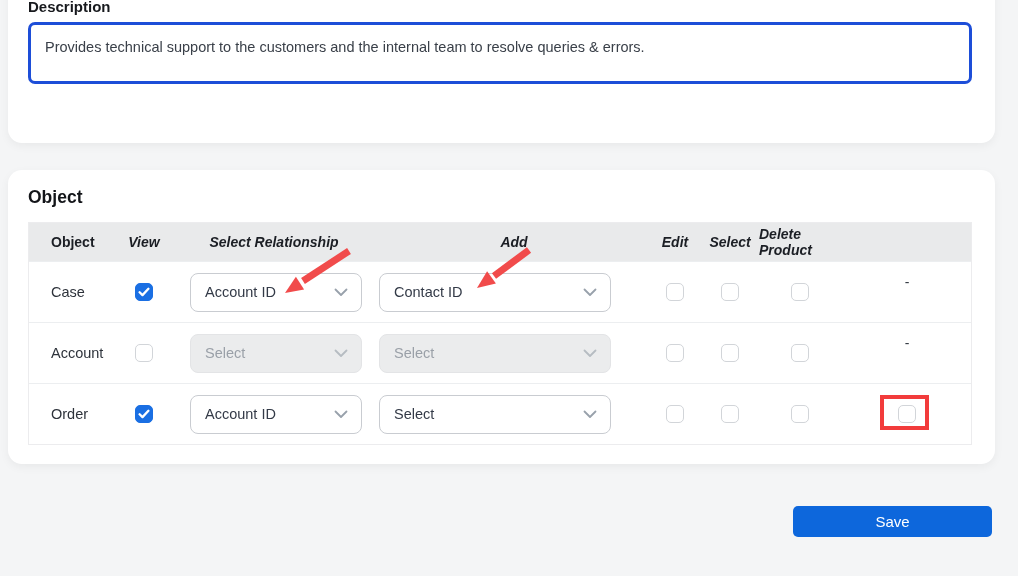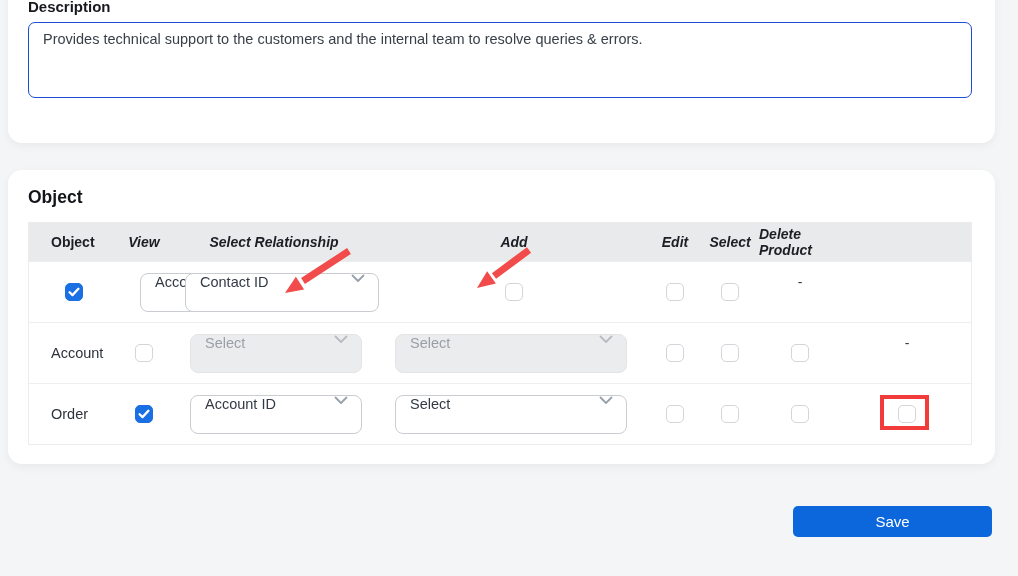--- a/index.html
+++ b/index.html
@@ -14,22 +14,22 @@
   html,body{width:1018px;height:576px;}
   body{font-family:"Liberation Sans","DejaVu Sans",sans-serif;background:var(--page-bg);}
   #canvas{position:relative;width:1018px;height:576px;overflow:hidden;background:var(--page-bg);}
 
   .card{position:absolute;left:8px;width:987px;background:#ffffff;border-radius:14px;
         box-shadow:0 3px 10px rgba(0,0,0,0.05);}
   .card-desc{top:-26px;height:169px;}
   .card-obj{top:170px;height:294px;}
 
   .desc-label{position:absolute;left:20px;top:24px;font-size:15px;font-weight:700;color:#17191d;}
-  .desc-box{position:absolute;left:20px;top:48px;width:944px;height:76px;background:#fff;
-            border:1px solid #1d4ed8;border-radius:7px;padding:7px 14px;cursor:text;}
+  .desc-box{position:absolute;left:20px;top:48px;width:944px;height:62px;background:#fff;
+            border:3px solid #1d4ed8;border-radius:7px;padding:13px 14px;cursor:text;}
   .desc-box span{font-size:14.5px;color:#3a4049;line-height:1.35;}
 
   .obj-title{position:absolute;left:20px;top:17px;font-size:17.5px;font-weight:700;color:#121418;}
 
   .table{position:absolute;left:20px;top:52px;width:944px;border:1px solid #ececee;background:#fff;}
   .grid{display:grid;grid-template-columns:90px 50px 210px 270px 52px 58px 82px 132px;}
   .thead{height:38px;background:var(--header-bg);}
   .th{display:flex;align-items:center;font-size:14px;font-weight:700;color:#1b1e24;}
   .th.c{justify-content:center;font-style:italic;}
   .th-object{padding-left:22px;}
@@ -39,23 +39,23 @@
   .td-object{padding-left:22px;}
 
   .cbx{width:18px;height:18px;border:1.6px solid #d2d5d9;border-radius:5px;background:#fff;
        display:inline-flex;align-items:center;justify-content:center;cursor:pointer;flex:0 0 auto;}
   .cbx .tick{display:none;width:12px;height:10px;}
   .cbx .tick path{fill:none;stroke:#fff;stroke-width:2.3;stroke-linecap:round;stroke-linejoin:round;}
   .cbx.checked{background:var(--accent-blue);border-color:var(--accent-blue);}
   .cbx.checked .tick{display:block;}
 
   .dd{position:relative;height:39px;border:1px solid #c9ccd1;border-radius:8px;background:#fff;
-      display:flex;padding:0 36px 0 14px;cursor:pointer;}
+      display:flex;align-items:center;padding:0 36px 0 14px;cursor:pointer;}
   .dd-a{width:172px;margin-left:21px;}
-  .dd-c{width:232px;margin-left:16px;}
+  .dd-c{width:232px;margin-left:0;}
   .dd .dd-val{font-size:14.5px;color:#333a47;white-space:nowrap;}
   .dd .chev{position:absolute;right:13px;width:14px;height:9px;}
   .dd .chev path{fill:none;stroke:#98a1ab;stroke-width:1.8;stroke-linecap:round;stroke-linejoin:round;}
   .dd.disabled{background:#ebeced;border-color:#e3e4e6;cursor:default;}
   .dd.disabled .dd-val{color:#9aa0a8;}
   .dd.disabled .chev path{stroke:#b6bcc2;}
 
   .dash{transform:translateY(-10px);color:#383e47;font-size:14px;}
 
   .overlay{position:absolute;pointer-events:none;}
@@ -89,20 +89,21 @@
         <div class="th th-object">Object</div>
         <div class="th c">View</div>
         <div class="th c">Select Relationship</div>
         <div class="th c">Add</div>
         <div class="th c">Edit</div>
         <div class="th c">Select</div>
         <div class="th c">Delete Product</div>
       </div>
 
       <div class="trow grid">
+        <div class="td td-object">Case</div>
         <div class="td c">
           <span class="cbx checked">
             <svg class="tick" viewBox="0 0 12 10">
                 <path d="M1.6 5.2l2.9 2.9 5.9-6.3"></path>
               </svg>
           </span>
         </div>
         <div class="td">
           <div class="dd dd-a">
             <span class="dd-val">Account ID</span>

